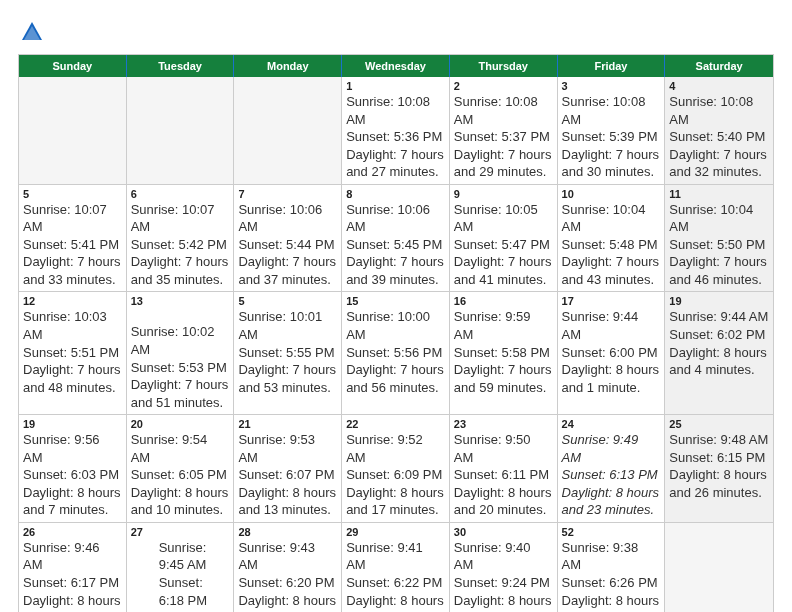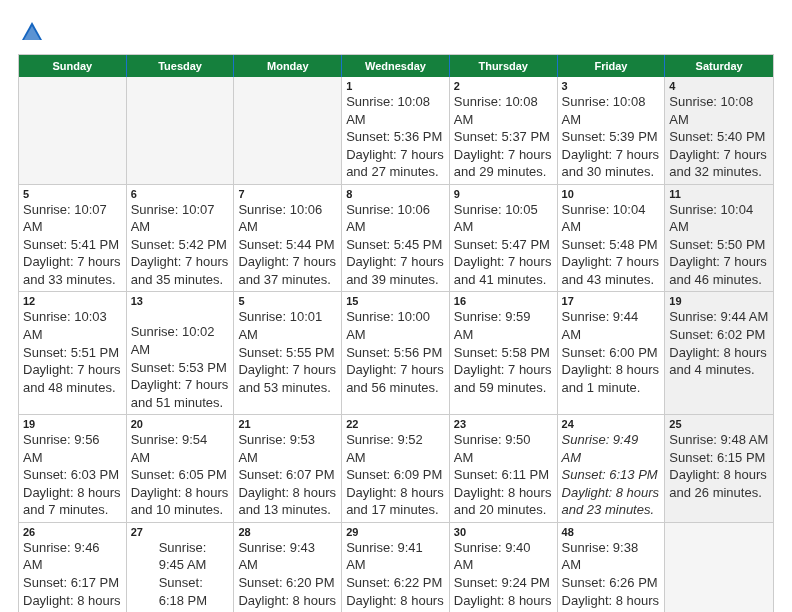--- a/index.html
+++ b/index.html
@@ -358,21 +358,21 @@
 and 40 minutes.</div>
           </div>
           <div class="cal-cell">
             <div class="day-num">30</div>
             <div class="day-info" style="white-space: pre-line;">Sunrise: 9:40 AM
 Sunset: 9:24 PM
 Daylight: 8 hours
 and 44 minutes.</div>
           </div>
           <div class="cal-cell">
-            <div class="day-num">48</div>
+            <div class="day-num">52</div>
             <div class="day-info" style="white-space: pre-line;">Sunrise: 9:38 AM
 Sunset: 6:26 PM
 Daylight: 8 hours
 and 48 minutes.</div>
           </div>
           <div class="cal-cell empty"></div>
         </div>
       </div>
   </div>
 </div>

